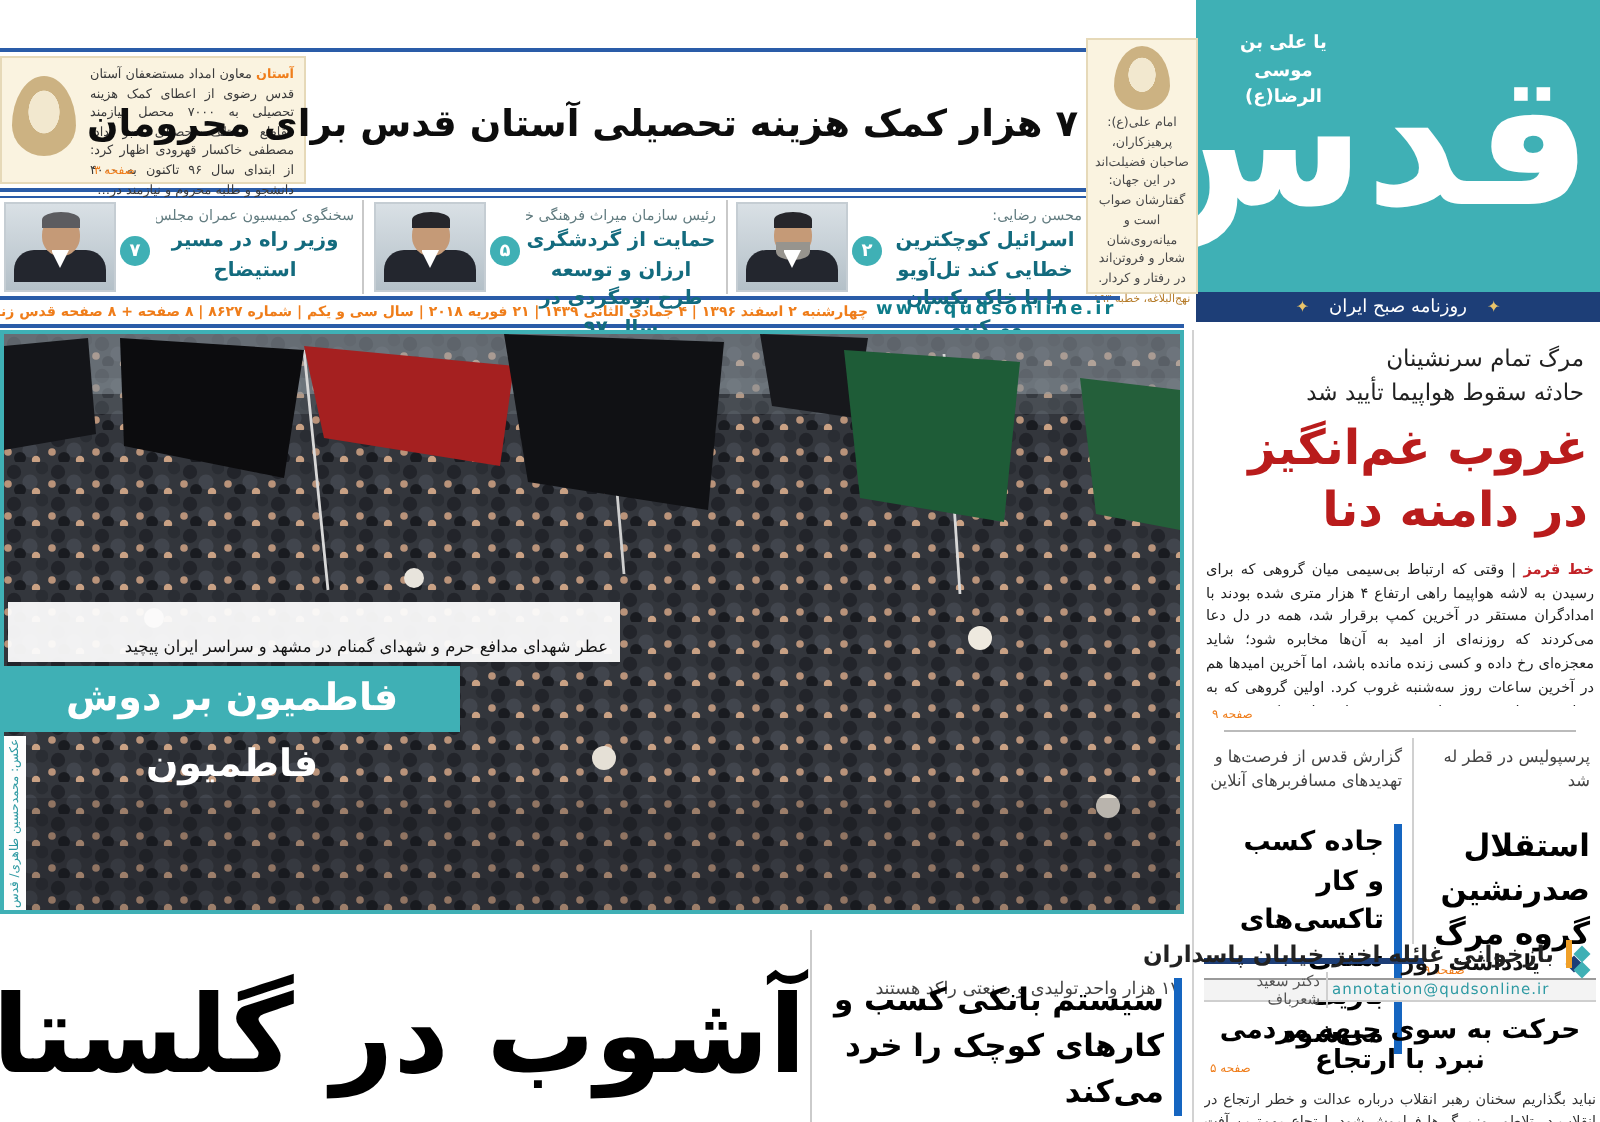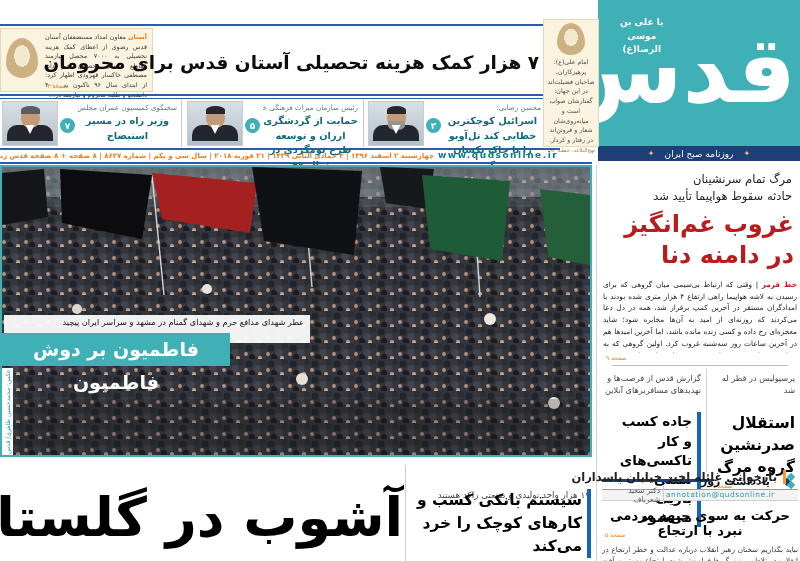--- a/index.html
+++ b/index.html
@@ -64,22 +64,22 @@
 
   
   .meta-text{left:0;top:152px;width:434px;font-size:7px;font-weight:bold;color:#ef7d1a;direction:rtl;
              text-align:right;white-space:nowrap;overflow:hidden;}
   .site-url{left:438px;top:150px;width:120px;font-size:9px;font-weight:bold;color:#0e7c8a;
             letter-spacing:1.5px;direction:ltr;text-align:left;white-space:nowrap;}
 
   
   .photo{left:0;top:165px;width:592px;height:292px;border:2px solid #3fb0b5;background:#2e3136;overflow:hidden;}
   .crowd-svg{position:absolute;left:0;top:0;width:100%;height:100%;}
-  .caption{position:absolute;left:2px;top:148px;width:306px;height:28px;background:rgba(252,252,252,.95);
-           font-size:8.2px;color:#111;text-align:right;direction:rtl;padding:0 6px;line-height:15px;}
+  .caption{position:absolute;left:2px;top:134px;width:306px;height:28px;background:rgba(252,252,252,.95);
+           font-size:8.2px;color:#111;text-align:right;direction:rtl;padding:15px 6px;line-height:15px;}
   .banner{position:absolute;left:0;top:166px;width:228px;height:33px;background:#3fb0b5;color:#fff;
           font-size:19px;font-weight:bold;text-align:center;line-height:33px;direction:rtl;}
   .credit{position:absolute;left:0;top:201px;width:11px;height:88px;background:#fdfdfd;color:#2e9aa3;
           font-size:6px;writing-mode:vertical-rl;transform:rotate(180deg);text-align:center;line-height:11px;}
 
   
   .right-col{left:600px;top:165px;width:200px;height:396px;direction:rtl;}
   .coldiv{left:596px;top:165px;width:1px;height:396px;background:#d2d2d2;position:absolute;}
   .lead-kicker{margin:6px 8px 0 0;font-size:11.5px;color:#222;white-space:pre-line;text-align:right;line-height:1.5;}
   .lead-headline{margin:3px 6px 0 0;font-size:24px;font-weight:bold;color:#b91c1c;white-space:pre-line;

